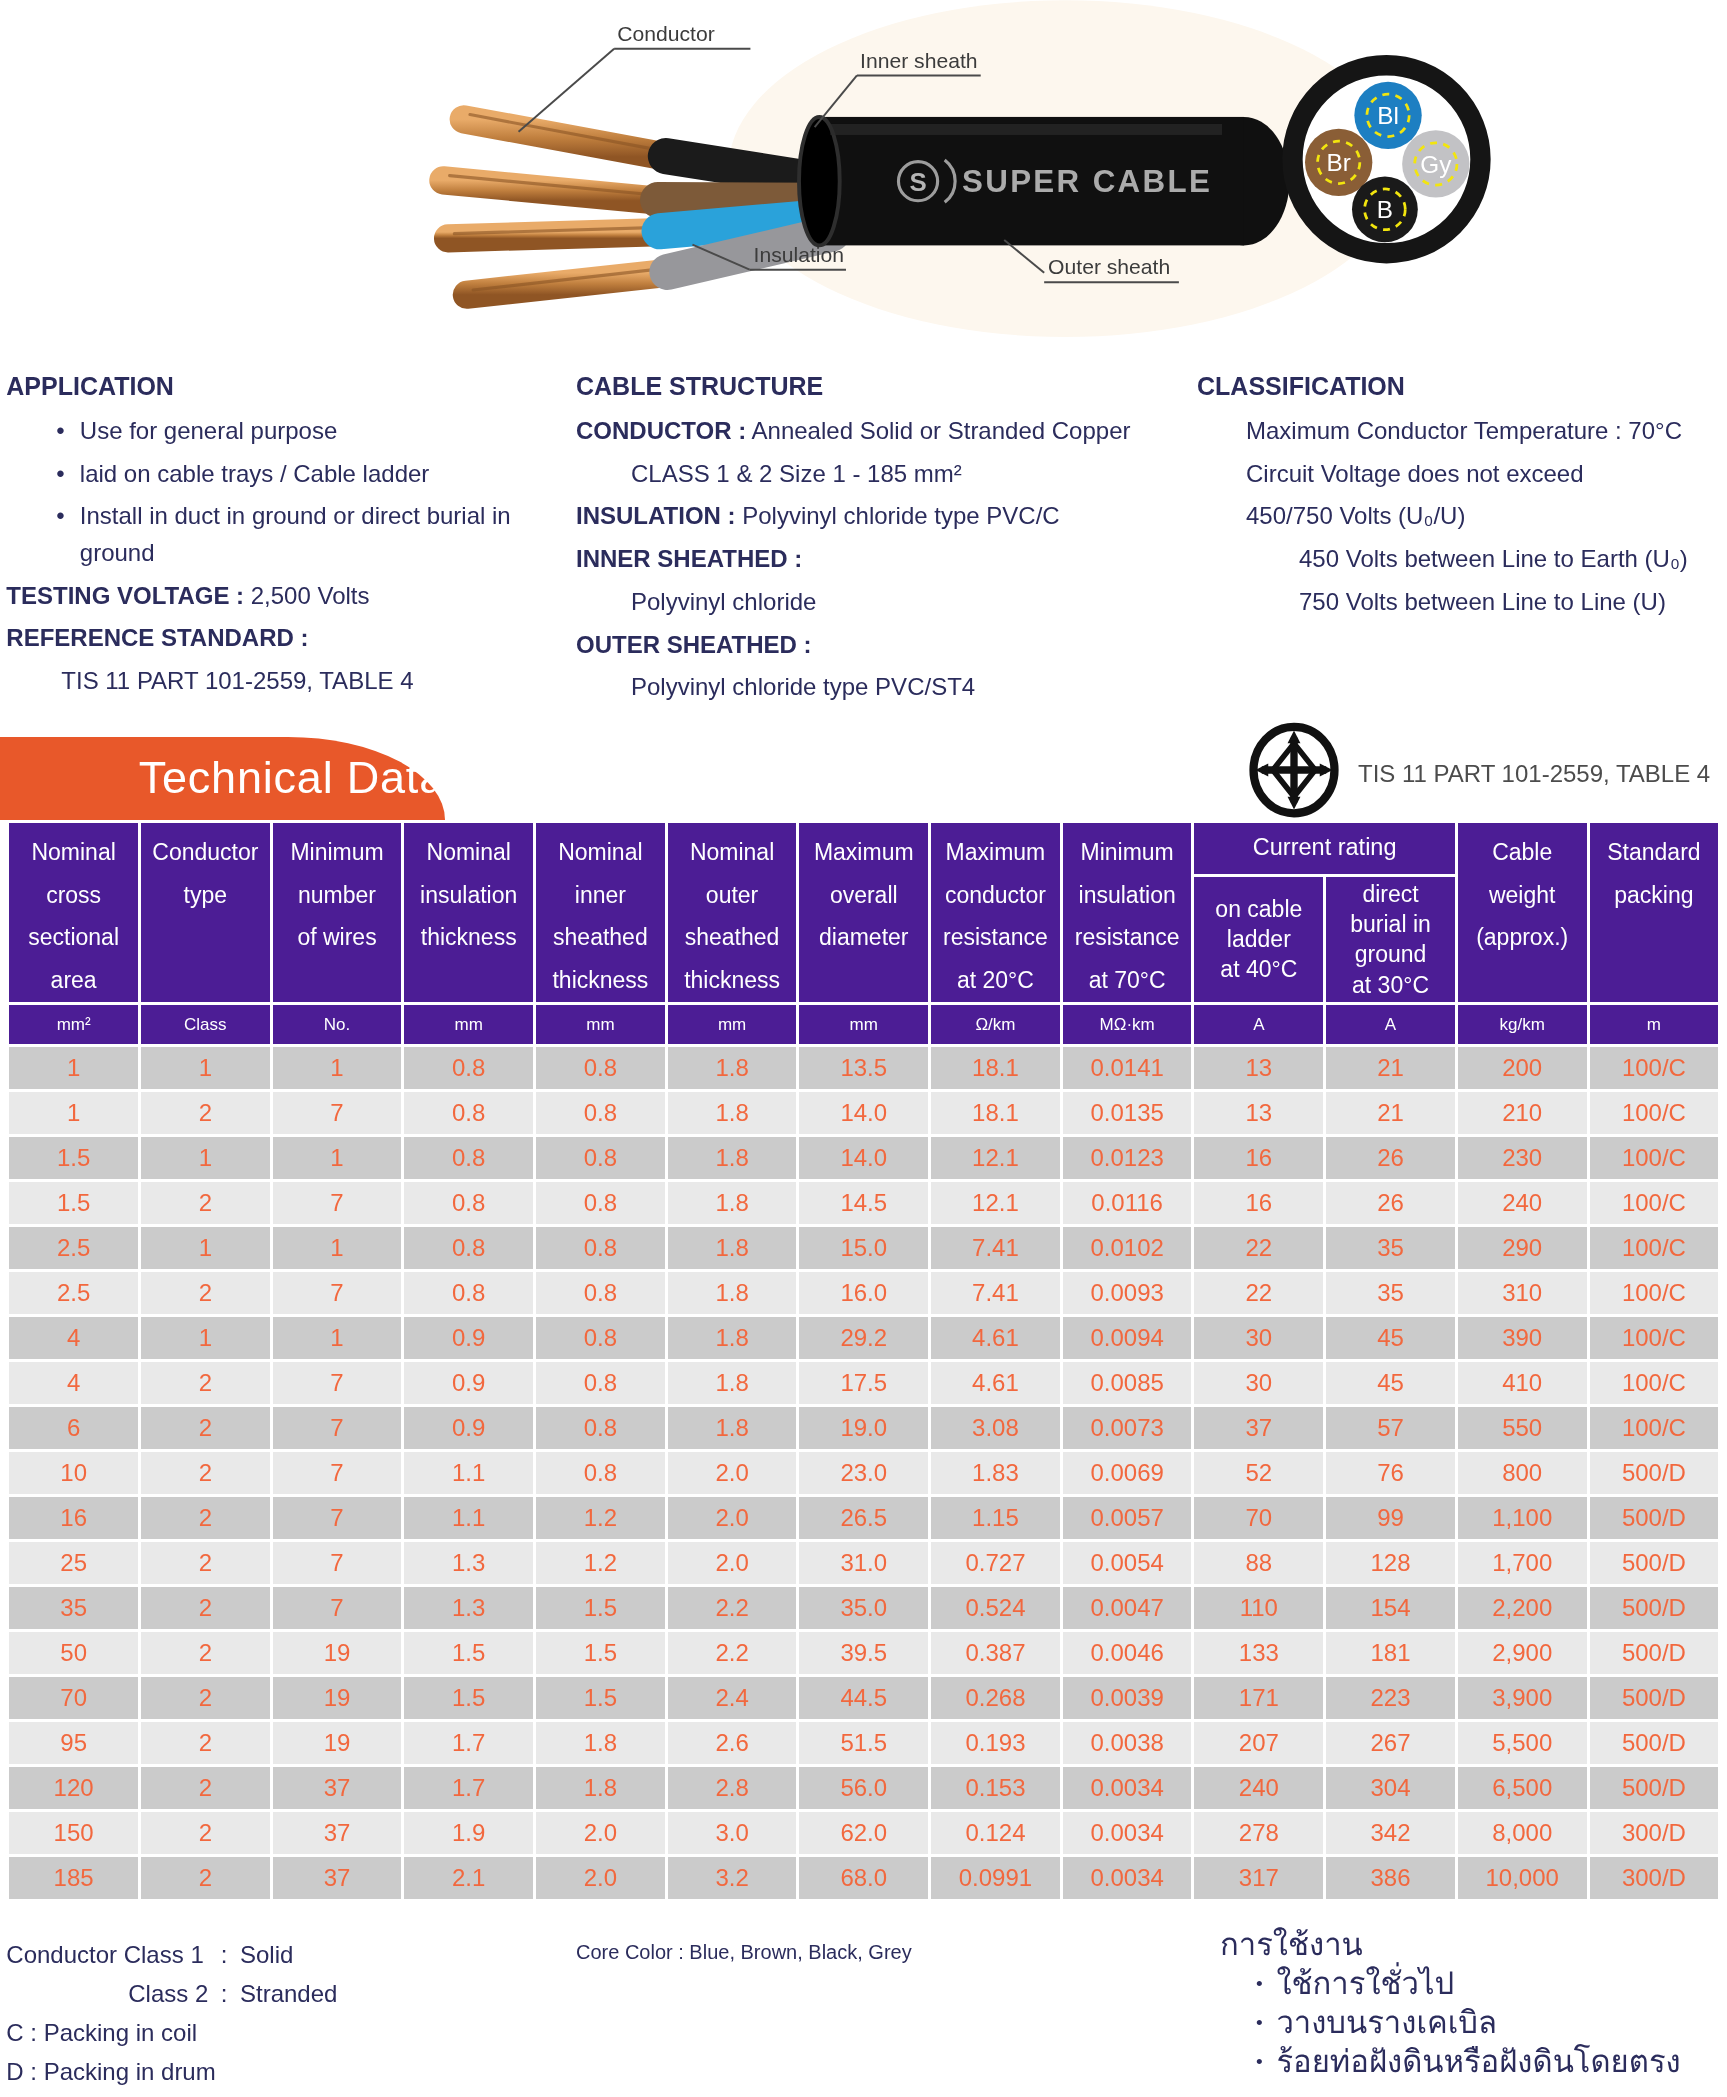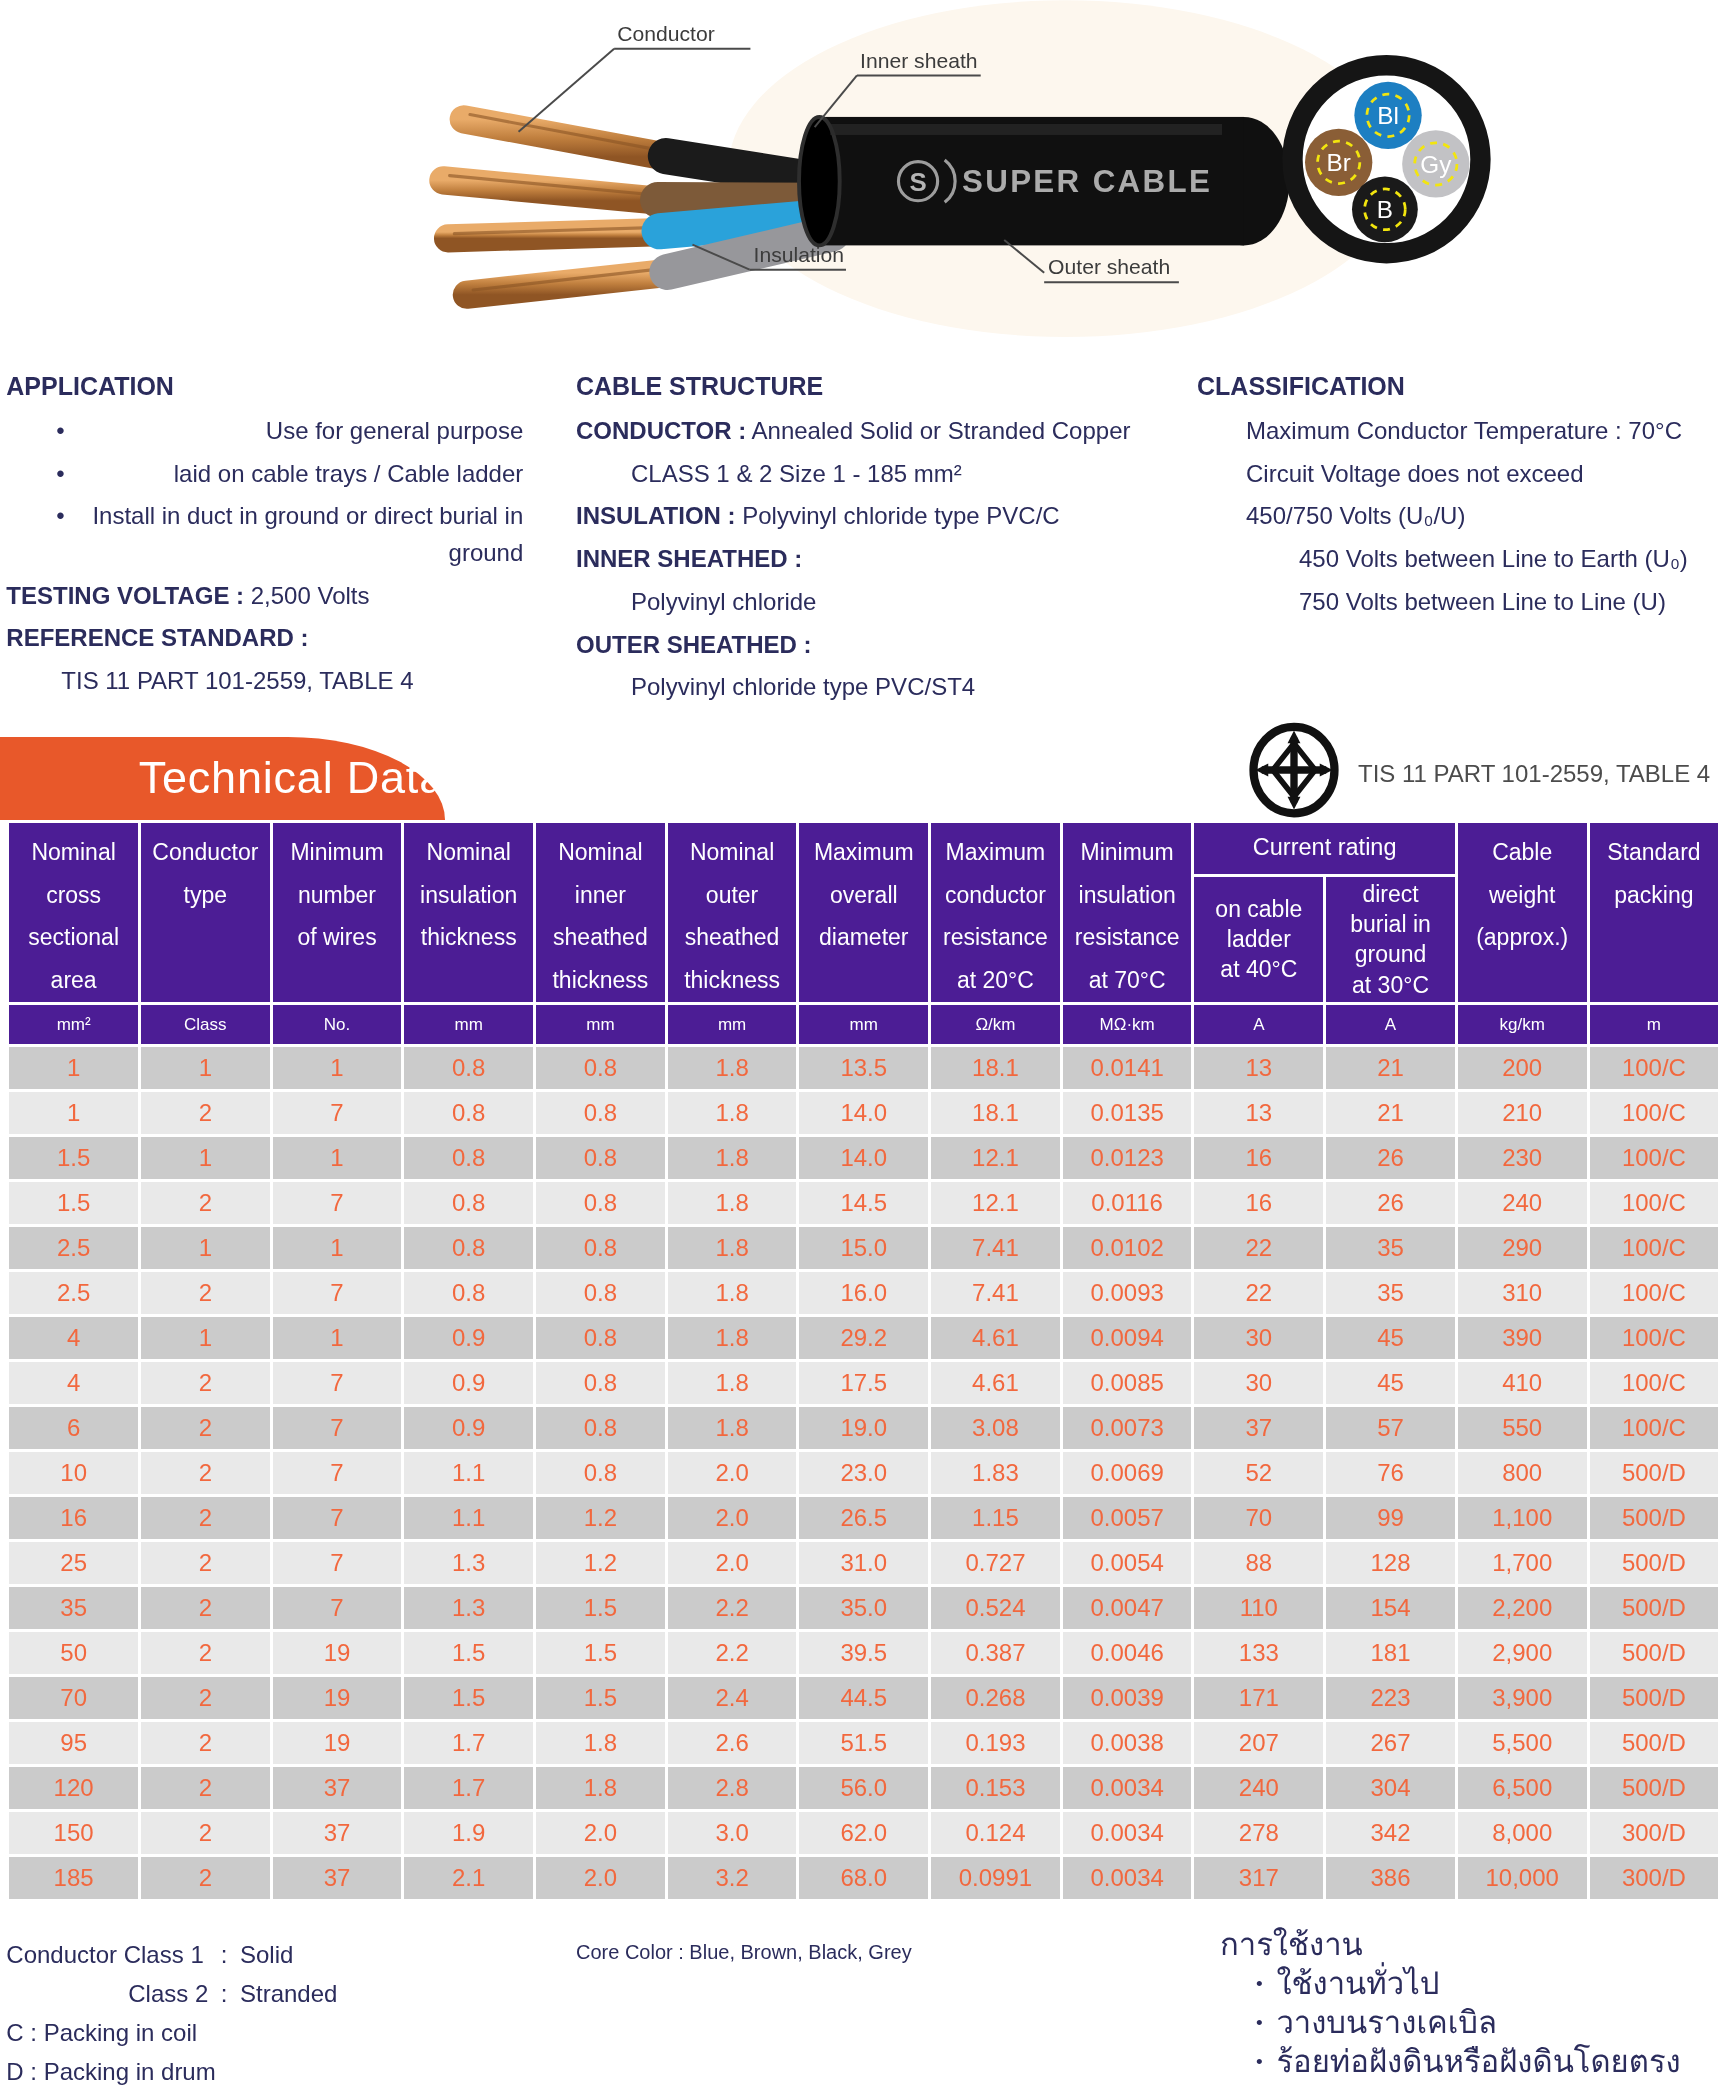--- a/index.html
+++ b/index.html
@@ -10,21 +10,21 @@
     color:#2B2C5C;
   }
   
   #illustration { position:absolute; top:0; left:0; width:1728px; height:349px; }
   
   .info-col { position:absolute; font-size:24px; line-height:1.52; }
   #col-application   { left:6.3px;    top:367px; width:517px; }
   #col-structure     { left:576px;  top:367px; width:619px; }
   #col-classification{ left:1197px; top:367px; width:531px; }
   .sec-title { font-weight:bold; font-size:25px; margin-bottom:7.8px; }
-  .bullet-line { margin-left:50px; margin-bottom:6.3px; position:relative; padding-left:23.5px;text-align:right; }
+  .bullet-line { margin-left:50px; margin-bottom:6.3px; position:relative; padding-left:23.5px; }
   .bullet-line::before { content:"•"; position:absolute; left:0; }
   .kv-line { margin-bottom:6.3px; }
   .kv-line .lbl { font-weight:bold; }
   .ind-1 { margin-left:55px; }
   .cls-line { margin-left:49px; margin-bottom:6.3px; }
   .cls-line.deep { margin-left:102px; }
   
   #banner {
     position:absolute; left:0; top:737px; width:445px; height:83px;
     background:#E8582A; border-top-right-radius:157px 83px;text-align:right;
@@ -591,17 +591,17 @@
   </div>
   <div>
     <span class="nlab r">Class 2</span><span class="ncolon">:</span><span>Stranded</span>
   </div>
   <div>C : Packing in coil</div>
   <div>D : Packing in drum</div>
 </div>
 <div id="note-core">Core Color : Blue, Brown, Black, Grey</div>
 <div id="notes-thai">
   <div>การใช้งาน</div>
-  <div class="thai-bullet">ใช้งานทั่วไป</div>
+  <div class="thai-bullet">ใช้การใชั่วไป</div>
   <div class="thai-bullet">วางบนรางเคเบิล</div>
   <div class="thai-bullet">ร้อยท่อฝังดินหรือฝังดินโดยตรง</div>
 </div>
 
 
 </body></html>

